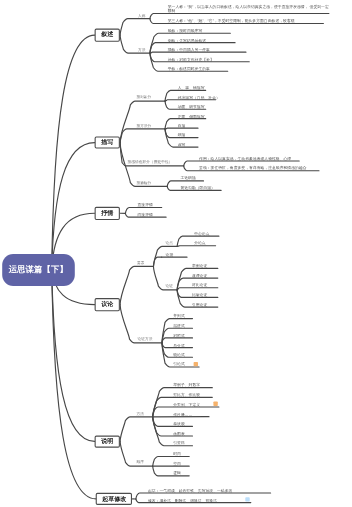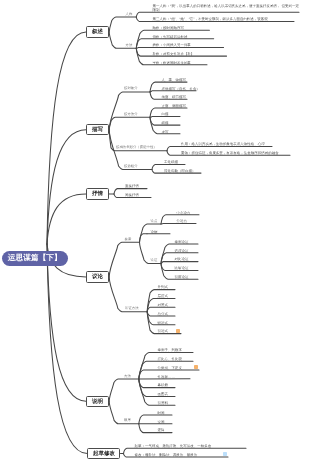--- a/index.html
+++ b/index.html
@@ -91,21 +91,21 @@
 <path d="M 138.80 379.00 C 139.02 386.86 144.31 398.08 144.76 401.75 Q 147.34 405.20 149.02 405.20 L 175.00 405.20" fill="none" stroke="#474747" stroke-width="1.05" stroke-linecap="round" stroke-linejoin="round"></path>
 <path d="M 109.20 401.20 C 109.42 407.98 113.63 417.19 114.08 420.35 Q 116.66 423.80 118.34 423.80 L 138.80 423.80" fill="none" stroke="#474747" stroke-width="1.05" stroke-linecap="round" stroke-linejoin="round"></path>
 <path d="M 138.80 423.80 C 139.02 421.16 139.92 418.73 140.37 417.49 Q 142.24 415.00 143.45 415.00 L 172.00 415.00" fill="none" stroke="#474747" stroke-width="1.05" stroke-linecap="round" stroke-linejoin="round"></path>
 <path d="M 138.80 423.80 L 172.00 423.80" fill="none" stroke="#474747" stroke-width="1.05" stroke-linecap="round" stroke-linejoin="round"></path>
 <path d="M 138.80 423.80 C 139.02 426.44 139.92 428.87 140.37 430.11 Q 142.24 432.60 143.45 432.60 L 172.00 432.60" fill="none" stroke="#474747" stroke-width="1.05" stroke-linecap="round" stroke-linejoin="round"></path>
 <path d="M 47.00 244.10 C 49.02 373.96 59.09 453.55 87.30 453.55" fill="none" stroke="#474747" stroke-width="1.05" stroke-linecap="round" stroke-linejoin="round"></path>
 <path d="M 120.50 453.55 L 123.50 453.60" fill="none" stroke="#474747" stroke-width="1.05" stroke-linecap="round" stroke-linejoin="round"></path>
 <path d="M 123.50 453.60 C 123.72 451.98 124.19 450.77 124.64 450.01 Q 126.00 448.20 126.88 448.20 L 246.00 448.20" fill="none" stroke="#474747" stroke-width="1.05" stroke-linecap="round" stroke-linejoin="round"></path>
 <path d="M 123.50 453.60 C 123.72 454.59 123.93 455.04 124.38 455.51 Q 125.42 456.90 126.10 456.90 L 228.00 456.90" fill="none" stroke="#474747" stroke-width="1.05" stroke-linecap="round" stroke-linejoin="round"></path>
 </svg>
-<div class="root-node" style="left:2px;top:251px;width:65.6px;height:15px;background:#5f63a6">运思谋篇【下】</div>
+<div class="root-node" style="left:2px;top:231px;width:65.6px;height:29px;background:#5f63a6">运思谋篇【下】</div>
 <div class="l1" style="left:86px;top:26.3px;width:23.2px;height:11.4px">叙述</div>
 <div class="l2" style="left:125.5px;top:12.5px">人称</div>
 <div class="leaf two" style="left:152.5px;top:3.8px;width:146.5px">第一人称：“我”，以当事人的口吻叙述，给人以亲切真实之感，便于直接抒发感情，
 但受到一定限制</div>
 <div class="leaf" style="left:152.5px;top:17.2px">第三人称：“他”、“她”、“它”，不受时空限制，能从多方面自由叙述，较客观</div>
 <div class="l2" style="left:125.5px;top:43.8px">方法</div>
 <div class="leaf" style="left:152.5px;top:26px">顺叙：按时间顺序写</div>
 <div class="leaf" style="left:152.5px;top:34.6px">倒叙：先写结局后叙述</div>
 <div class="leaf" style="left:152.5px;top:43.2px">插叙：中间插入另一件事</div>
 <div class="leaf" style="left:152.5px;top:51.9px">补叙：对前文作补充【补】</div>

